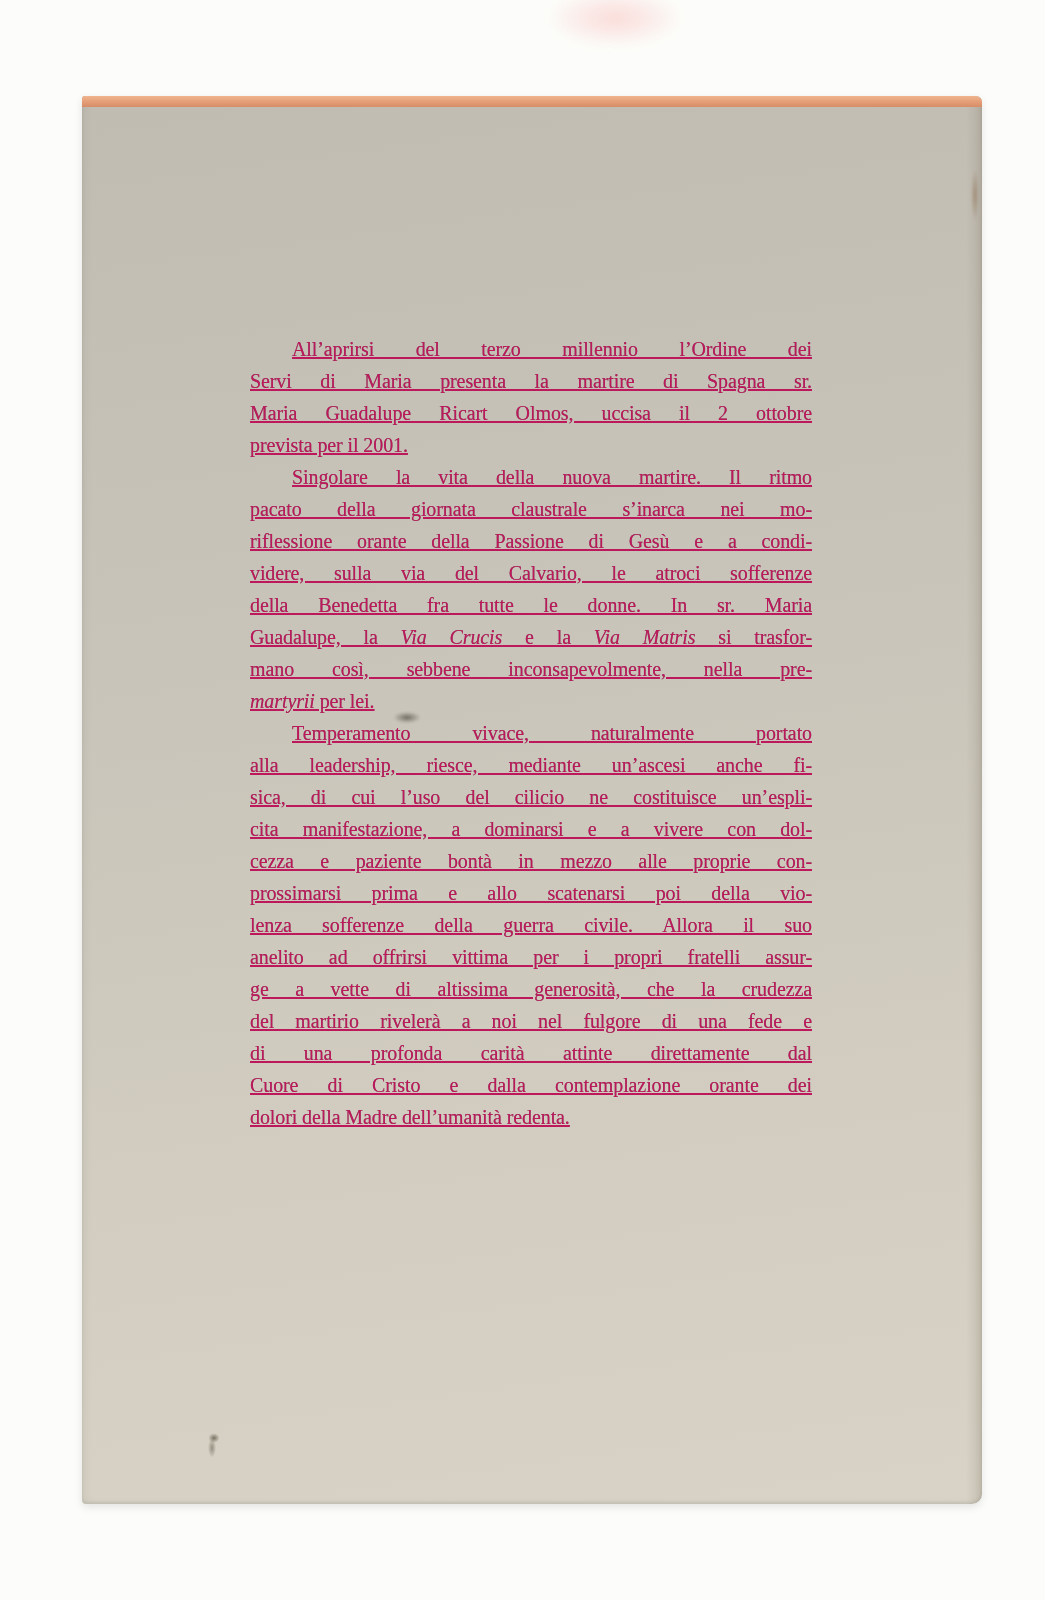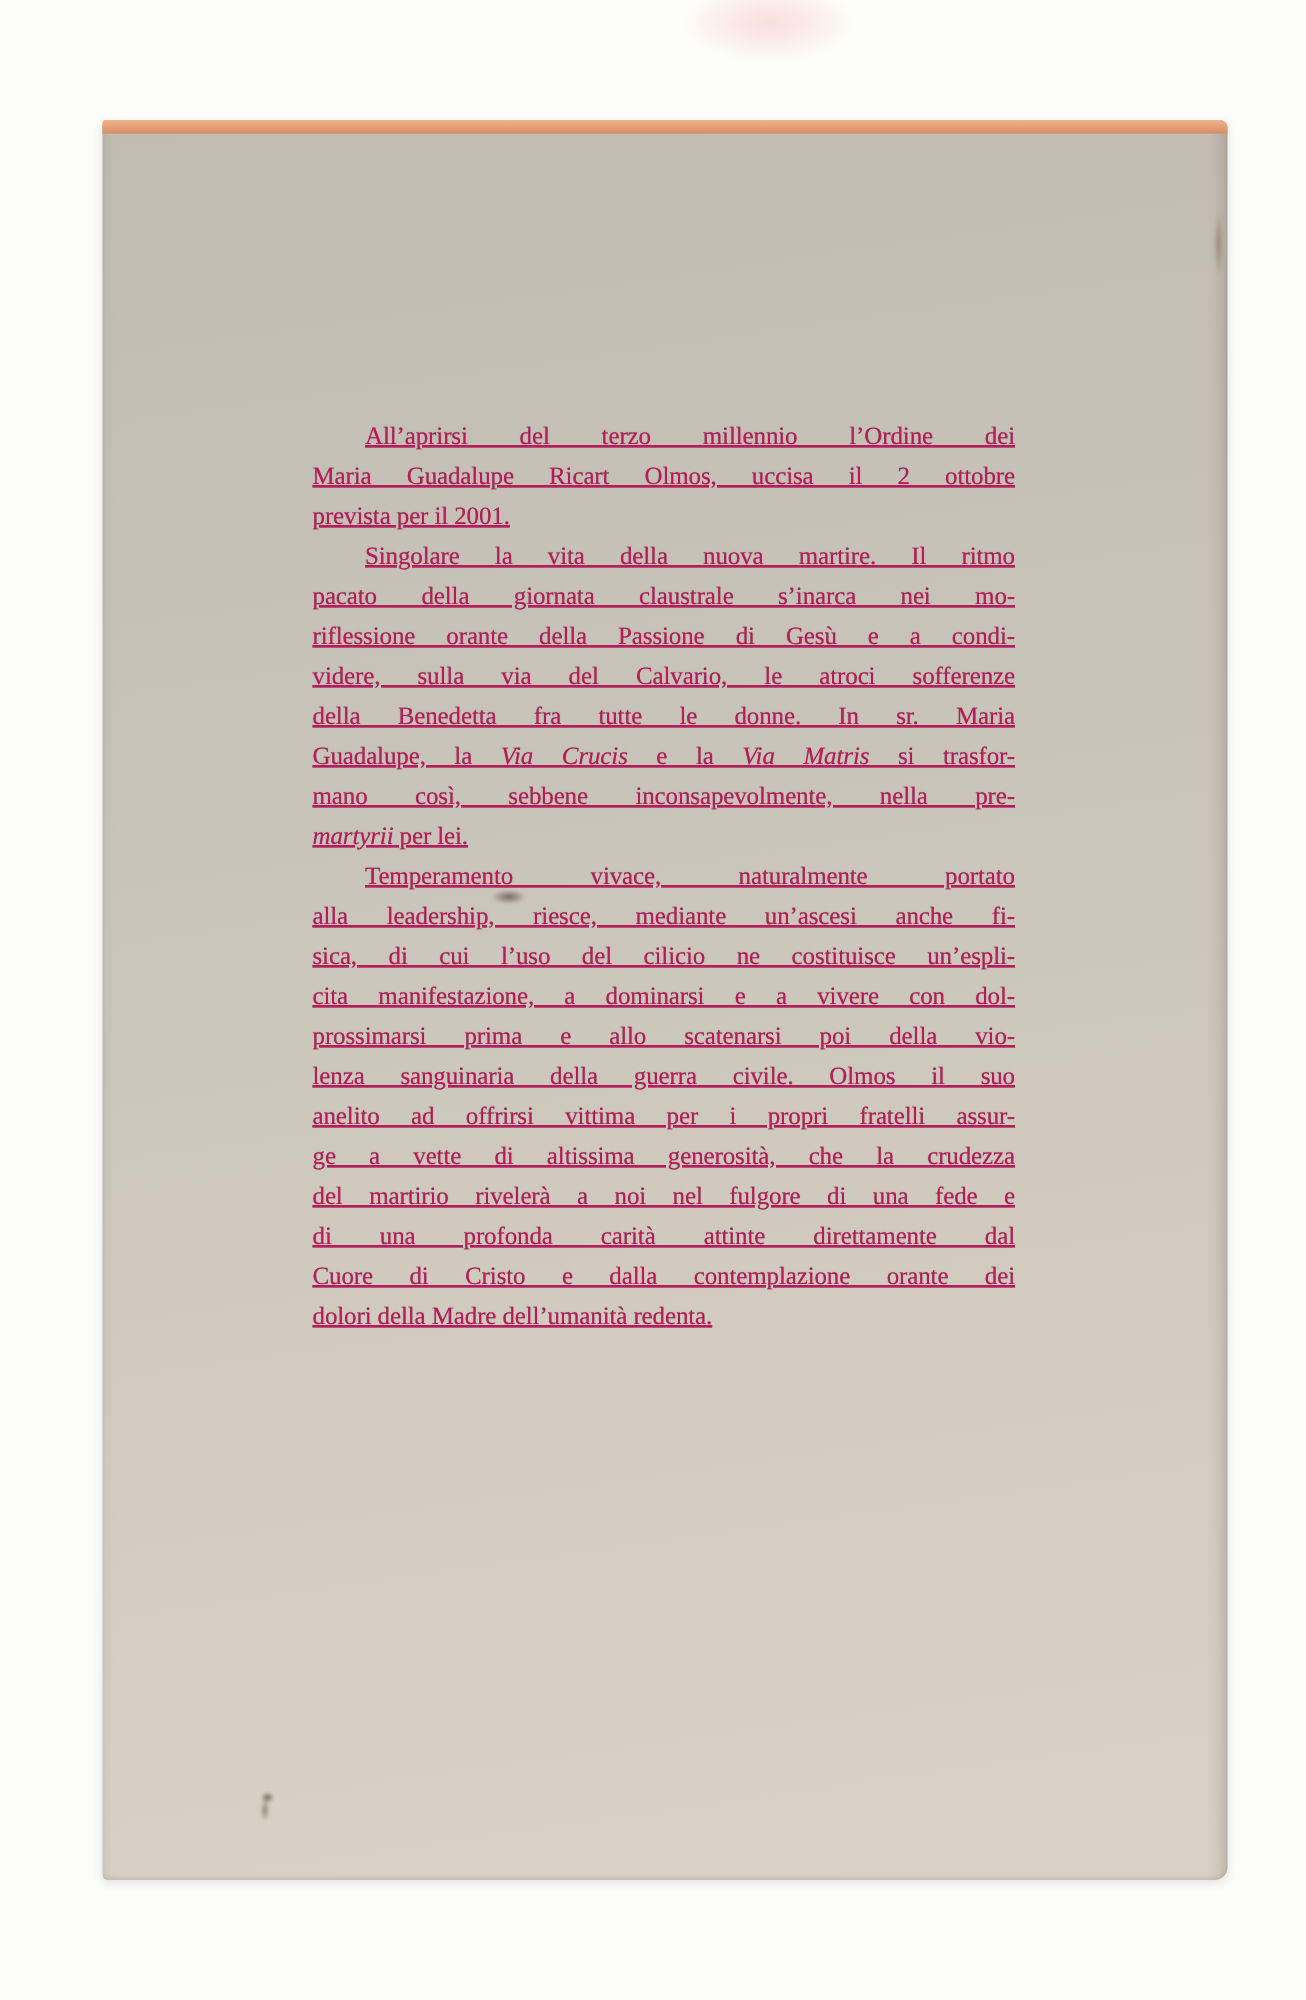--- a/index.html
+++ b/index.html
@@ -127,40 +127,42 @@
     <div class="right-edge-speck"></div>
   </div>
   <div class="stain"></div>
 </div>
 
 <div class="ink-smudge"></div>
 
 <div class="text-block">
     <div class="paragraph">
       <div class="text-line indent"><span>All’aprirsi del terzo millennio l’Ordine dei</span></div>
+      <div class="text-line"><span>Servi di Maria presenta la martire di Spagna sr.</span></div>
       <div class="text-line"><span>Maria Guadalupe Ricart Olmos, uccisa il 2 ottobre</span></div>
       <div class="text-line no-justify"><span>prevista per il 2001.</span></div>
     </div>
     <div class="paragraph">
       <div class="text-line indent"><span>Singolare la vita della nuova martire. Il ritmo</span></div>
       <div class="text-line"><span>pacato della giornata claustrale s’inarca nei mo-</span></div>
       <div class="text-line"><span>riflessione orante della Passione di Gesù e a condi-</span></div>
       <div class="text-line"><span>videre, sulla via del Calvario, le atroci sofferenze</span></div>
       <div class="text-line"><span>della Benedetta fra tutte le donne. In sr. Maria</span></div>
       <div class="text-line"><span>Guadalupe, la </span><span class="italic">Via Crucis</span><span> e la </span><span class="italic">Via Matris</span><span> si trasfor-</span></div>
       <div class="text-line"><span>mano così, sebbene inconsapevolmente, nella pre-</span></div>
       <div class="text-line no-justify"><span class="italic">martyrii</span><span> per lei.</span></div>
     </div>
     <div class="paragraph">
       <div class="text-line indent"><span>Temperamento vivace, naturalmente portato</span></div>
       <div class="text-line"><span>alla leadership, riesce, mediante un’ascesi anche fi-</span></div>
       <div class="text-line"><span>sica, di cui l’uso del cilicio ne costituisce un’espli-</span></div>
       <div class="text-line"><span>cita manifestazione, a dominarsi e a vivere con dol-</span></div>
+      <div class="text-line"><span>cezza e paziente bontà in mezzo alle proprie con-</span></div>
       <div class="text-line"><span>prossimarsi prima e allo scatenarsi poi della vio-</span></div>
-      <div class="text-line"><span>lenza sanguinaria della guerra civile. Olmos il suo</span></div>
+      <div class="text-line"><span>lenza sofferenze della guerra civile. Allora il suo</span></div>
       <div class="text-line"><span>anelito ad offrirsi vittima per i propri fratelli assur-</span></div>
       <div class="text-line"><span>ge a vette di altissima generosità, che la crudezza</span></div>
       <div class="text-line"><span>del martirio rivelerà a noi nel fulgore di una fede e</span></div>
       <div class="text-line"><span>di una profonda carità attinte direttamente dal</span></div>
       <div class="text-line"><span>Cuore di Cristo e dalla contemplazione orante dei</span></div>
       <div class="text-line no-justify"><span>dolori della Madre dell’umanità redenta.</span></div>
     </div>
   </div>
 
 </body></html>

